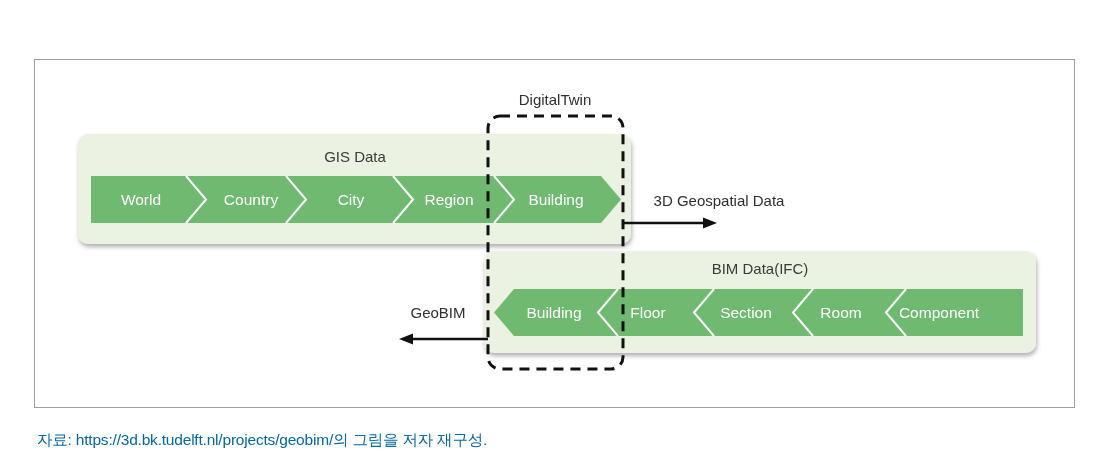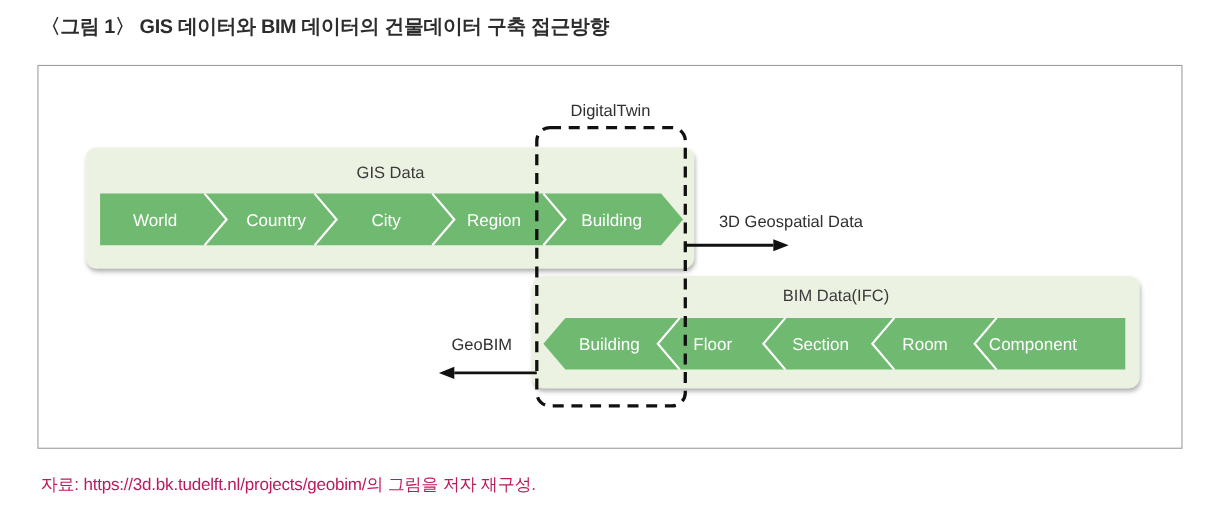--- a/index.html
+++ b/index.html
@@ -32,21 +32,21 @@
     width: 1039px;
     height: 347px;
     border: 1px solid #9e9e9e;
     background: #ffffff;
   }
   .source-note {
     position: absolute;
     left: 37px;
     top: 430px;
     font-size: 15.5px;
-    color: #be185d;
+    color: #0369a1;
     letter-spacing: -0.2px;
     white-space: nowrap;
   }
   svg { display: block; }
   .panel-label {
     font-size: 15px;
     fill: #3a3a3a;
   }
   .seg-label {
     font-size: 15.5px;
@@ -73,21 +73,20 @@
     stroke: #111111;
     stroke-width: 3;
     stroke-dasharray: 10 7;
   }
 </style>
 </head>
 <body>
 
 <div class="page">
 
-  <div class="fig-title">〈그림 1〉 GIS 데이터와 BIM 데이터의 건물데이터 구축 접근방향</div>
 
   <div class="frame">
     <svg width="1039" height="347" viewBox="0 0 1039 347">
       <defs>
         <filter id="panelShadow" x="-10%" y="-10%" width="130%" height="140%">
           <feDropShadow dx="1" dy="3" stdDeviation="2" flood-color="#555555" flood-opacity="0.45"></feDropShadow>
         </filter>
       </defs>
 
       <g>

